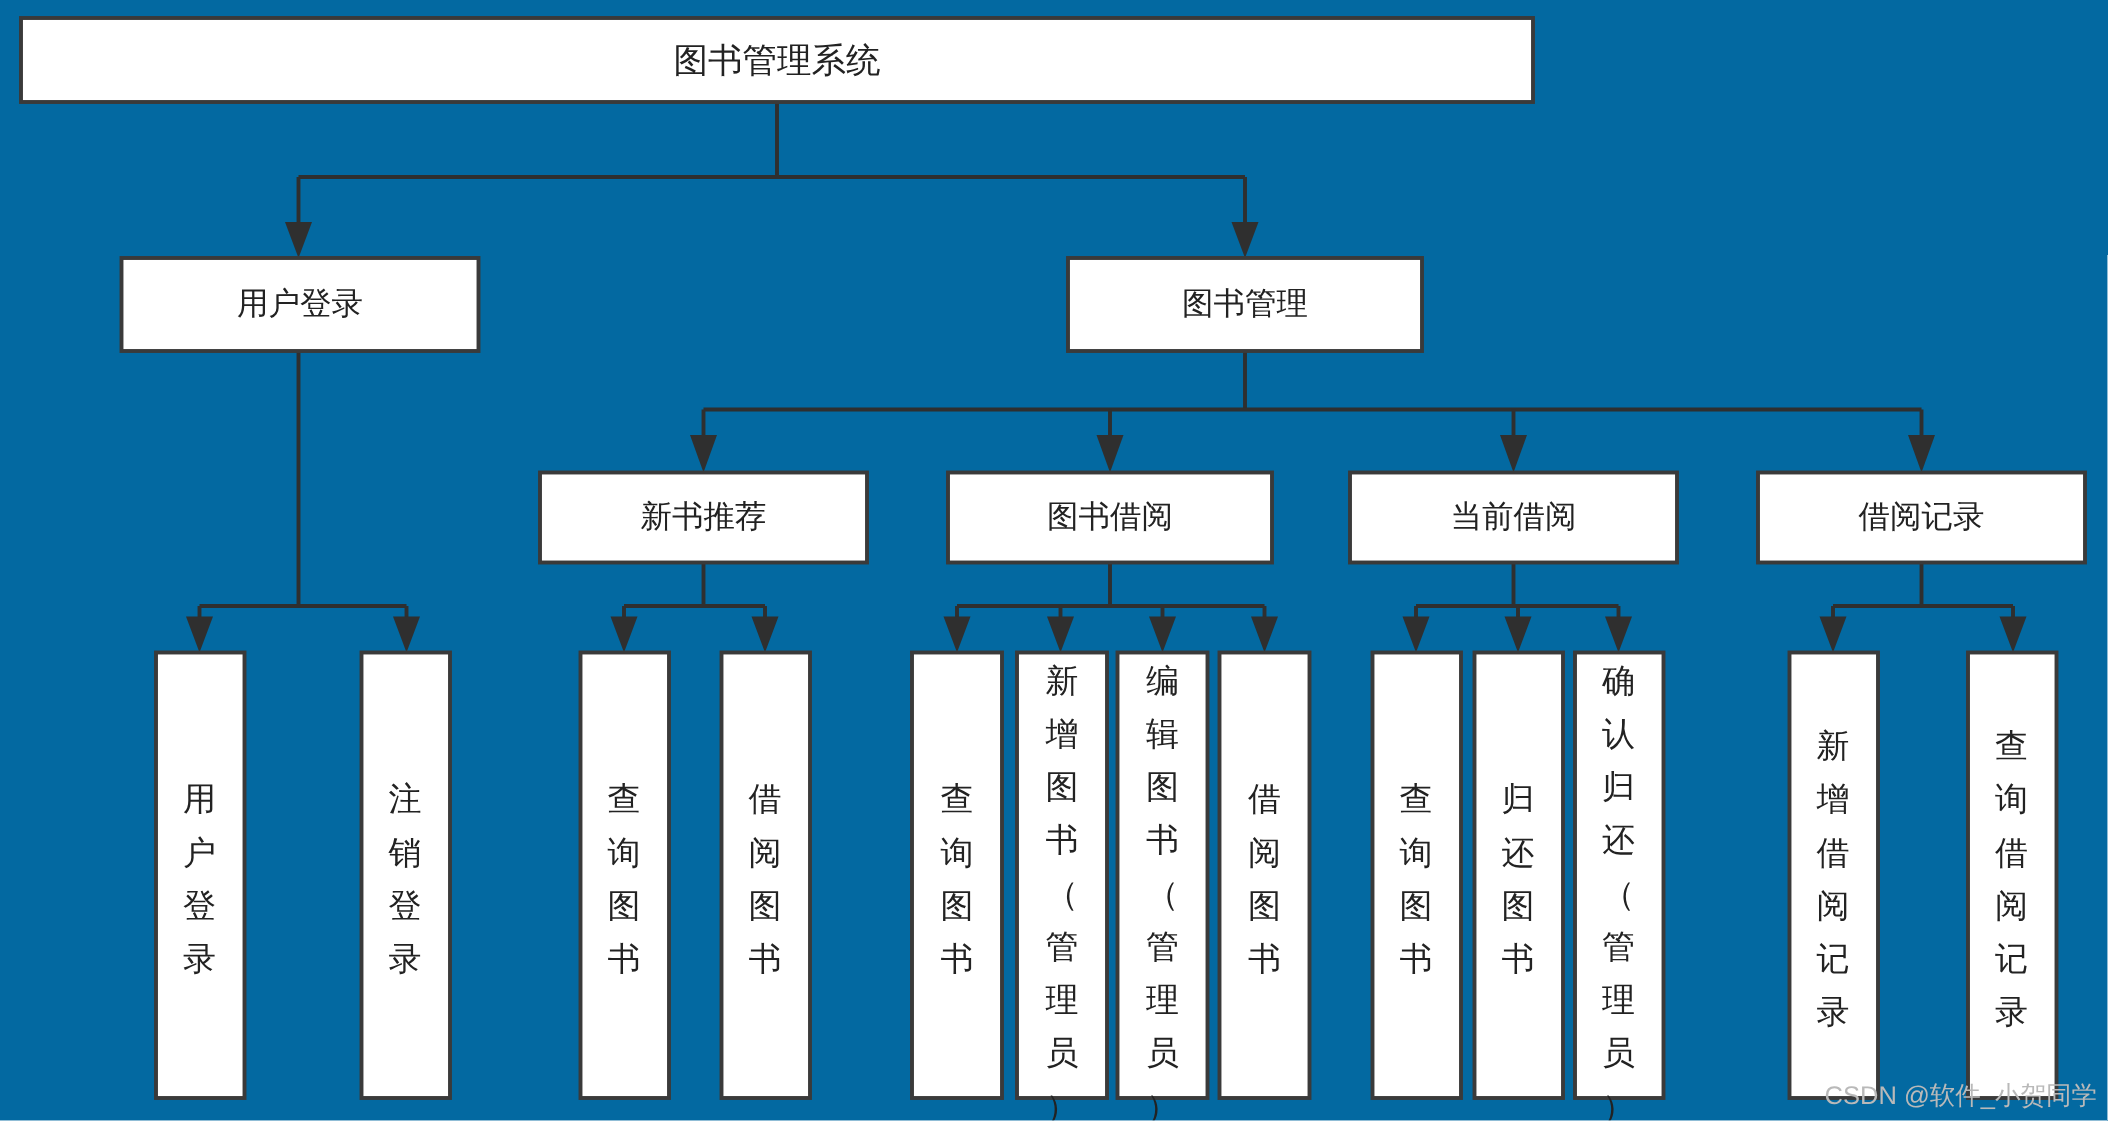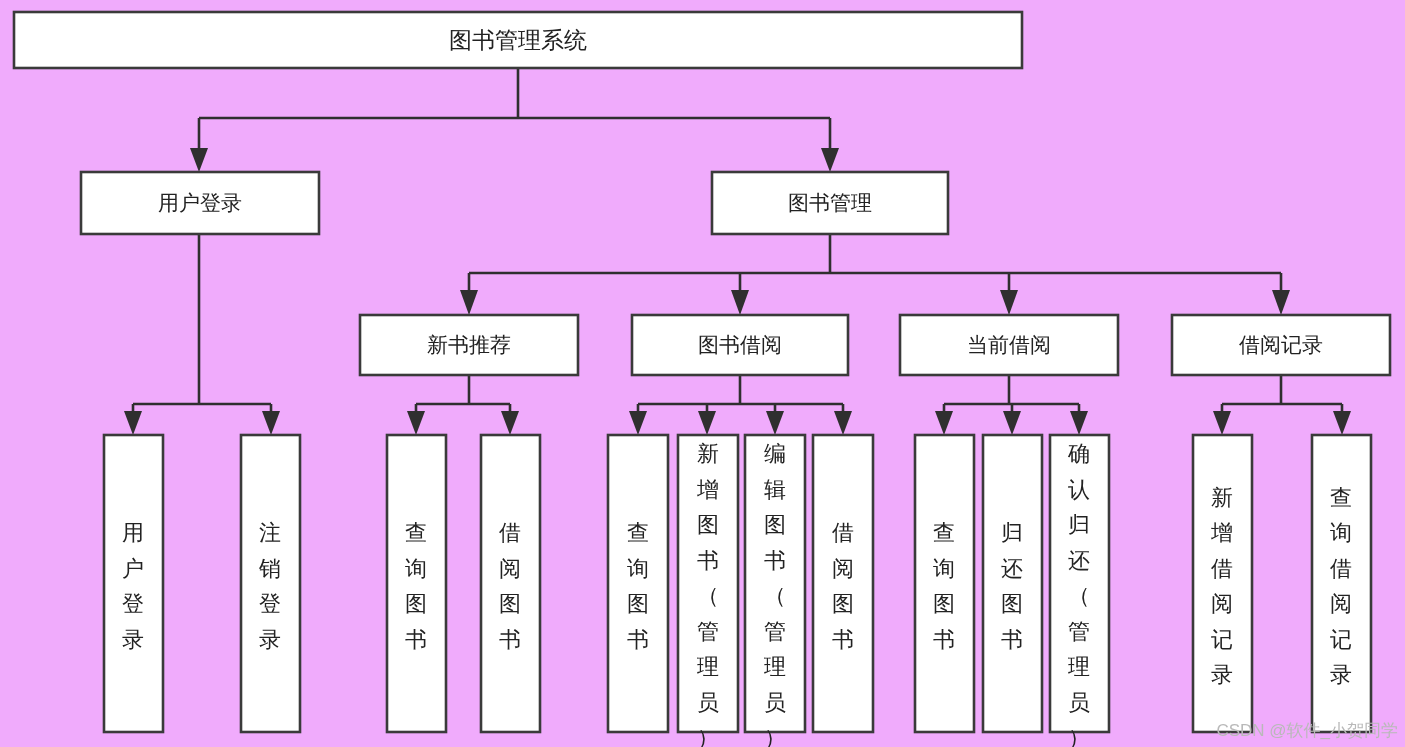--- a/index.html
+++ b/index.html
@@ -8,21 +8,21 @@
     padding: 0;
     background: #ffffff;
   }
   body {
     font-family: "Liberation Sans", "DejaVu Sans", sans-serif;
   }
   #diagram-canvas {
     position: relative;
     width: 1405px;
     height: 747px;
-    background: #f0abfc;
+    background: #0369a1;
     overflow: hidden;
   }
   svg.diagram-svg {
     position: absolute;
     left: 0;
     top: 0;
     width: 1405px;
     height: 747px;
     display: block;
   }

